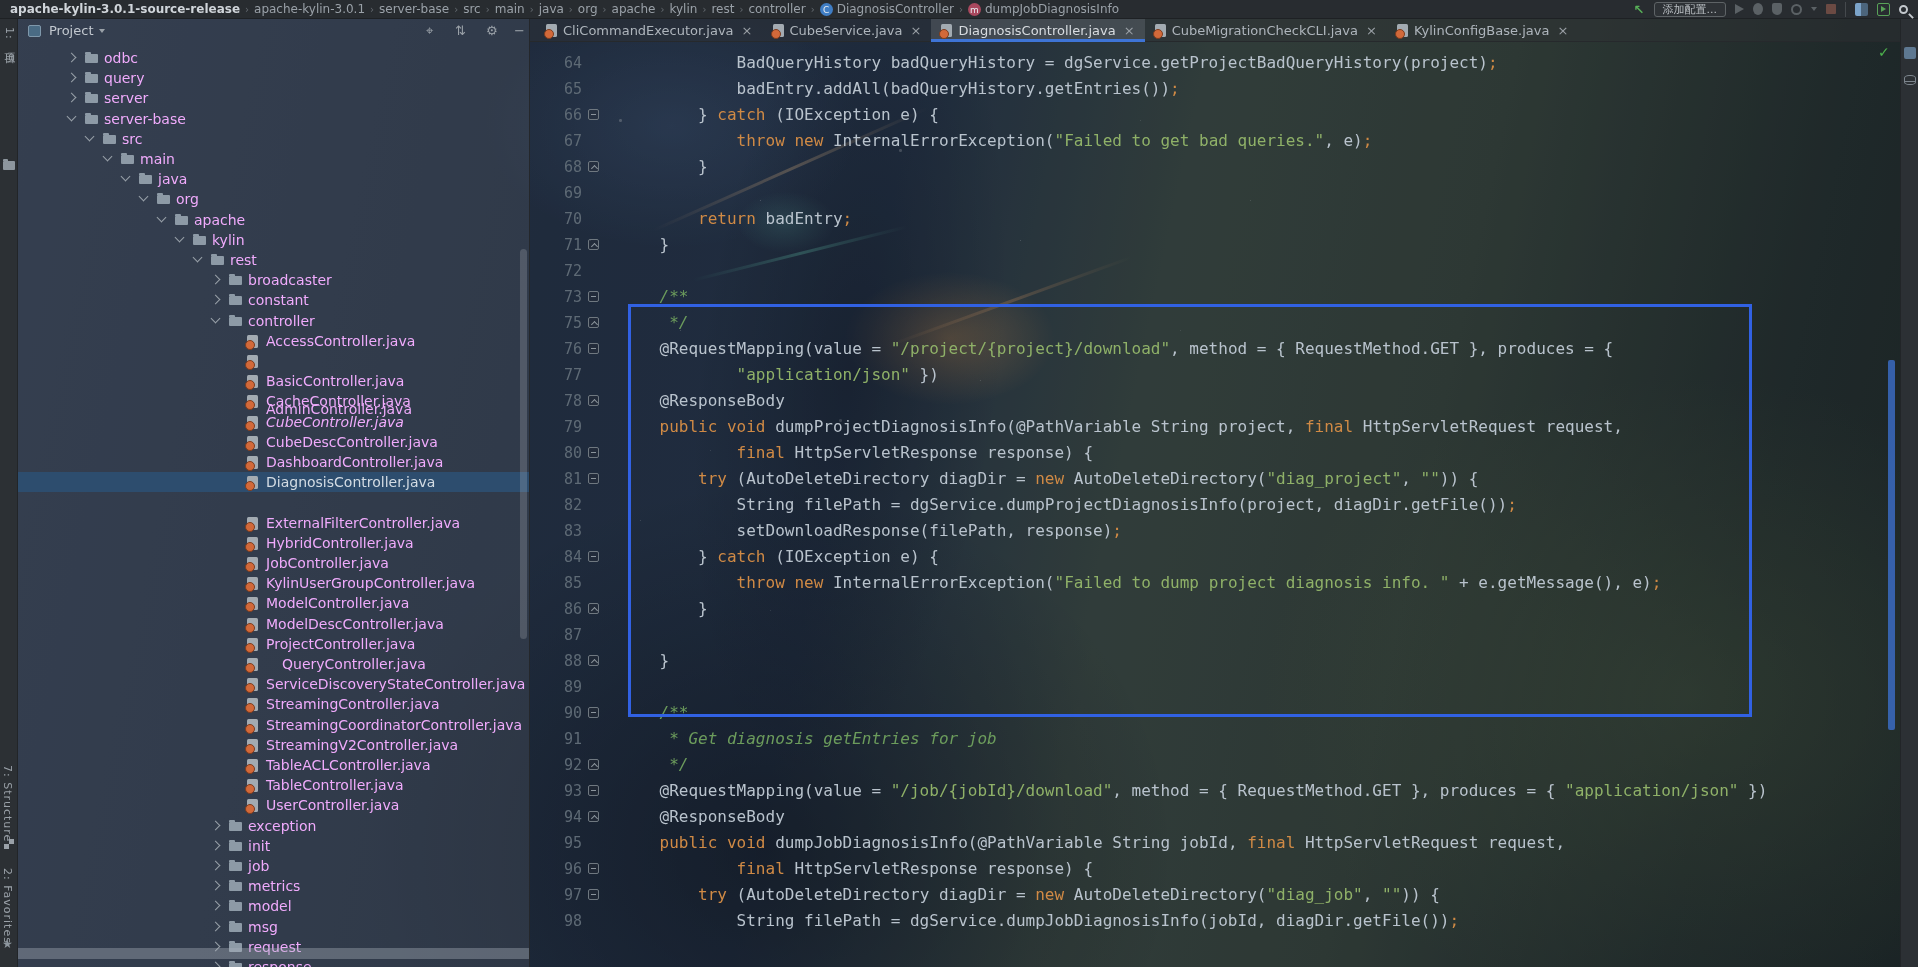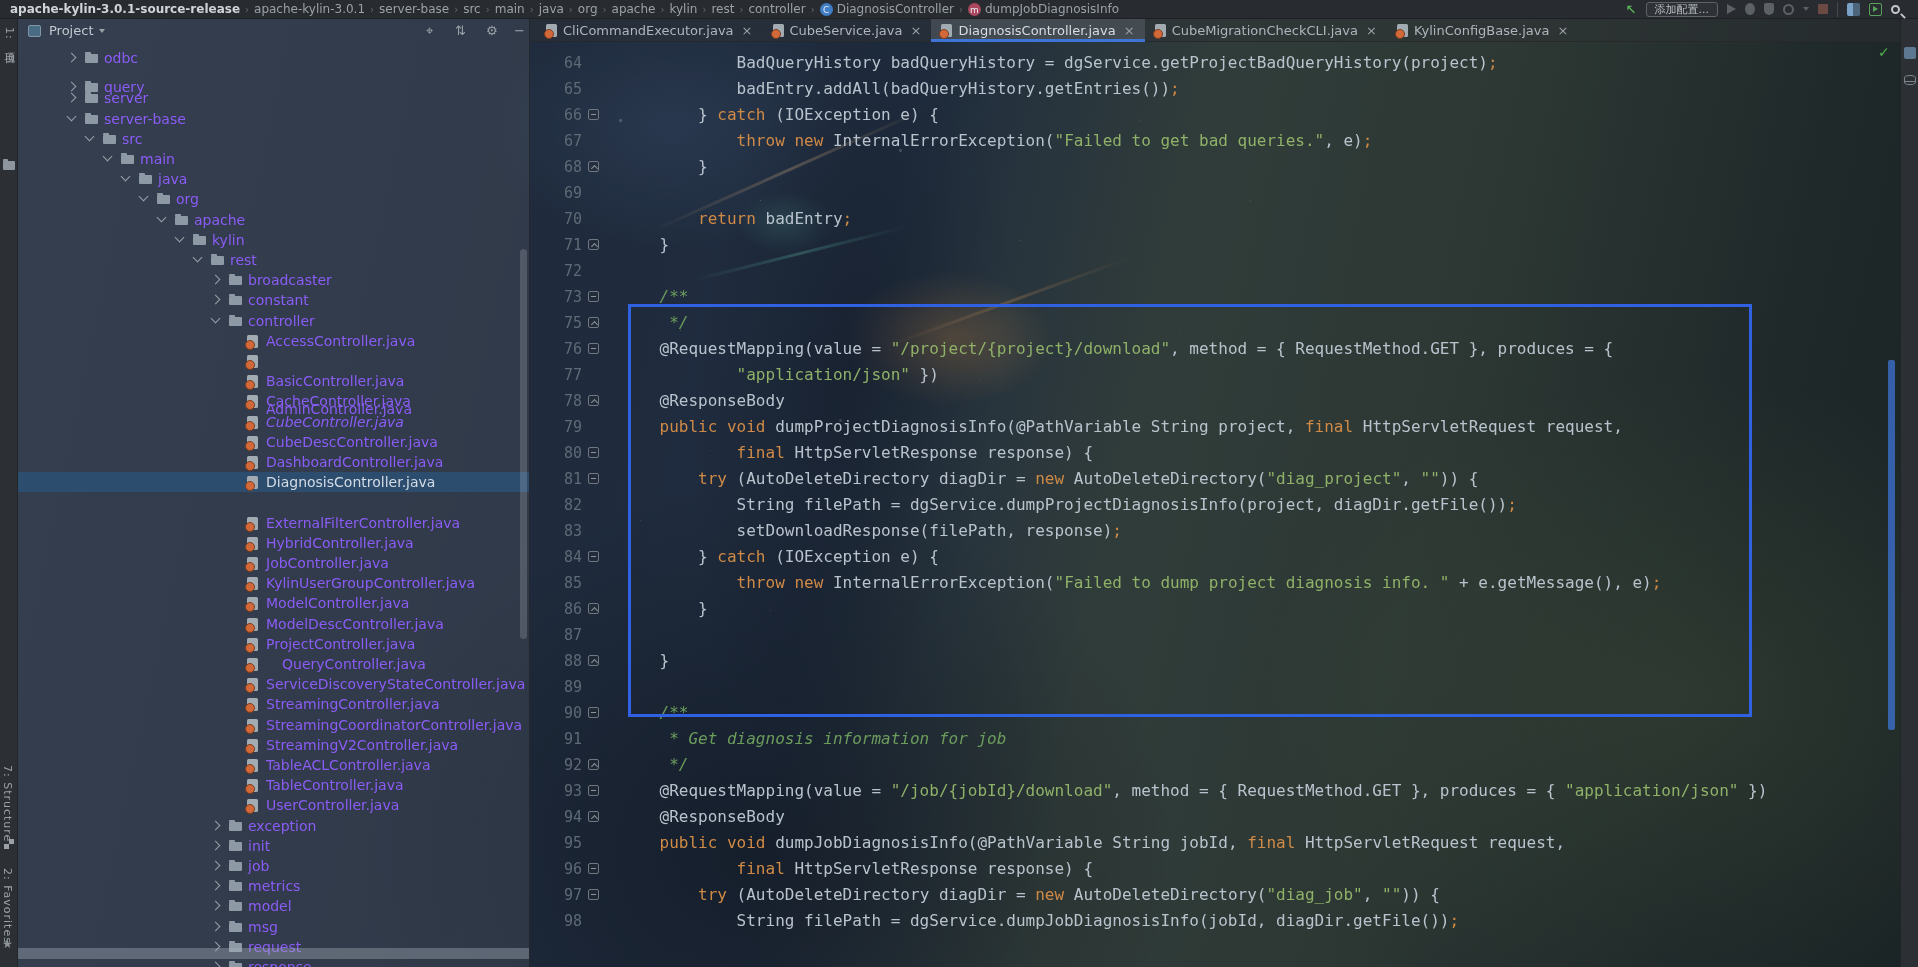--- a/index.html
+++ b/index.html
@@ -34,21 +34,21 @@
       1140px 120px 0 0 rgba(255,255,255,.22), 680px 330px 0 0 rgba(255,255,255,.3),
       840px 420px 0 1px rgba(255,255,255,.2), 980px 380px 0 0 rgba(255,255,255,.28),
       1090px 480px 0 0 rgba(255,255,255,.18), 640px 520px 0 0 rgba(255,255,255,.25),
       770px 610px 0 0 rgba(255,255,255,.2), 1180px 330px 0 0 rgba(255,255,255,.2),
       1250px 200px 0 0 rgba(255,255,255,.25), 1330px 420px 0 0 rgba(255,255,255,.15),
       590px 240px 0 0 rgba(255,255,255,.3), 710px 450px 0 0 rgba(255,255,255,.22); }
 
   
   .toolbar { position:absolute; left:0; top:0; width:1918px; height:19px; z-index:10;
     background:#282c30; border-bottom:1px solid #1e2124;
-    display:flex; align-items:center; padding:0 12px 0 8px; }
+    display:flex; align-items:center; padding:0 4px 0 8px; }
   .crumbs { display:flex; align-items:center; gap:2px; white-space:nowrap; overflow:hidden; flex:1; }
   .crumb { font-size:12px; color:#9aa1a8; padding:0 2px; }
   .crumb.bold { color:#d0d5da; font-weight:bold; }
   .crumb-sep { color:#646a70; font-size:10px; padding:0 1px; }
   .type-badge { display:inline-flex; width:13px; height:13px; border-radius:50%;
     align-items:center; justify-content:center; font-size:9px; color:#e8edf2;
     vertical-align:middle; margin-right:4px; }
   .badge-class { background:#3f7dc4; }
   .badge-method { background:#a9485e; }
   .toolbar-right { display:flex; align-items:center; gap:9px; height:19px; }
@@ -91,21 +91,21 @@
   .tree { position:absolute; left:0; top:0; width:100%; height:100%; }
   .tree-row { position:absolute; left:0; width:100%; height:20px; }
   .tree-row.selected { background:#2d4d6e; }
   .chev { position:absolute; top:6px; width:7px; height:7px; border-right:1.6px solid #98a1a9; border-bottom:1.6px solid #98a1a9; }
   .chev.collapsed { transform:rotate(-45deg); }
   .chev.expanded { transform:rotate(45deg); margin-top:-2px; }
   .fold-ic { position:absolute; top:6px; width:13px; height:9px; background:#8d9aa6; border-radius:1px; }
   .fold-ic::before { content:""; position:absolute; left:0; top:-2px; width:6px; height:2px; background:#8d9aa6; border-radius:1px 1px 0 0; }
   .java-ic { position:absolute; top:4px; width:11px; height:13px; background:#a3abb2; border-radius:1.5px; }
   .java-ic::after { content:""; position:absolute; left:-2px; bottom:-2px; width:8px; height:8px; border-radius:50%; background:#d2693a; border:1px solid #7d3c1e; }
-  .tree-label { position:absolute; top:2px; font-size:14px; color:#8b5cf6; white-space:nowrap; }
+  .tree-label { position:absolute; top:2px; font-size:14px; color:#f0abfc; white-space:nowrap; }
   .tree-row.selected .tree-label { color:#d3dce4; }
   .pp-scroll { position:absolute; left:502px; top:230px; width:7px; height:390px; border-radius:4px; background:rgba(255,255,255,.16); }
   .pp-hstrip { position:absolute; left:0; top:929px; width:100%; height:11px; background:rgba(172,180,188,.38); }
 
   
   .tabbar { position:absolute; left:530px; top:19px; width:1370px; height:23px; z-index:6;
     background:rgba(40,44,48,.62); border-bottom:1px solid #26292c; display:flex; align-items:stretch; padding-left:6px; }
   .tab { display:flex; align-items:center; gap:6px; padding:0 10px; position:relative; }
   .tab .java-ic { position:relative; top:0; }
   .tab-label { font-size:13px; color:#aeb5bc; white-space:nowrap; }
@@ -206,21 +206,21 @@
     <span class="stripe-star" style="top:918px">★</span>
   </div>
 
   <div class="project-panel">
     <div class="tree" id="tree">
         <div class="tree-row" style="top: 29px;">
           <span class="chev collapsed" style="left: 50px;"></span>
           <span class="fold-ic" style="left: 67px;"></span>
           <span class="tree-label" style="left: 86px;">odbc</span>
         </div>
-        <div class="tree-row" style="top: 58px; padding-left: 48px;">
+        <div class="tree-row" style="top: 49px; padding-left: 48px;">
           <span class="chev collapsed" style="left: 50px;"></span>
           <span class="fold-ic" style="left: 67px;"></span>
           <span class="tree-label" style="left: 86px;">query</span>
         </div>
         <div class="tree-row" style="top: 69.4px;">
           <span class="chev collapsed" style="left: 50px;"></span>
           <span class="fold-ic" style="left: 67px;"></span>
           <span class="tree-label" style="left: 86px;">server</span>
         </div>
         <div class="tree-row" style="top: 89.6px;">
@@ -473,21 +473,21 @@
         <div class="code-line"><span class="ln-num">81</span><span class="ln-fold"><span class="foldbox m"></span></span><span class="ln-code"><span class="tk-d">        </span><span class="tk-k">try</span><span class="tk-d"> (AutoDeleteDirectory diagDir = </span><span class="tk-k">new</span><span class="tk-d"> AutoDeleteDirectory(</span><span class="tk-s">"diag_project"</span><span class="tk-d">, </span><span class="tk-s">""</span><span class="tk-d">)) {</span></span></div>
         <div class="code-line"><span class="ln-num">82</span><span class="ln-fold"></span><span class="ln-code"><span class="tk-d">            String filePath = dgService.dumpProjectDiagnosisInfo(project, diagDir.getFile())</span><span class="tk-k">;</span></span></div>
         <div class="code-line"><span class="ln-num">83</span><span class="ln-fold"></span><span class="ln-code"><span class="tk-d">            setDownloadResponse(filePath, response)</span><span class="tk-k">;</span></span></div>
         <div class="code-line"><span class="ln-num">84</span><span class="ln-fold"><span class="foldbox m"></span></span><span class="ln-code"><span class="tk-d">        } </span><span class="tk-k">catch</span><span class="tk-d"> (IOException e) {</span></span></div>
         <div class="code-line"><span class="ln-num">85</span><span class="ln-fold"></span><span class="ln-code"><span class="tk-d">            </span><span class="tk-k">throw</span><span class="tk-d"> </span><span class="tk-k">new</span><span class="tk-d"> InternalErrorException(</span><span class="tk-s">"Failed to dump project diagnosis info. "</span><span class="tk-d"> + e.getMessage(), e)</span><span class="tk-k">;</span></span></div>
         <div class="code-line"><span class="ln-num">86</span><span class="ln-fold"><span class="foldbox e"></span></span><span class="ln-code"><span class="tk-d">        }</span></span></div>
         <div class="code-line"><span class="ln-num">87</span><span class="ln-fold"></span><span class="ln-code"></span></div>
         <div class="code-line"><span class="ln-num">88</span><span class="ln-fold"><span class="foldbox e"></span></span><span class="ln-code"><span class="tk-d">    }</span></span></div>
         <div class="code-line"><span class="ln-num">89</span><span class="ln-fold"></span><span class="ln-code"></span></div>
         <div class="code-line"><span class="ln-num">90</span><span class="ln-fold"><span class="foldbox m"></span></span><span class="ln-code"><span class="tk-c">    /**</span></span></div>
-        <div class="code-line"><span class="ln-num">91</span><span class="ln-fold"></span><span class="ln-code"><span class="tk-c">     * Get diagnosis information for job</span></span></div>
+        <div class="code-line"><span class="ln-num">91</span><span class="ln-fold"></span><span class="ln-code"><span class="tk-c">     * Get diagnosis getEntries for job</span></span></div>
         <div class="code-line"><span class="ln-num">92</span><span class="ln-fold"><span class="foldbox e"></span></span><span class="ln-code"><span class="tk-c">     */</span></span></div>
         <div class="code-line"><span class="ln-num">93</span><span class="ln-fold"><span class="foldbox m"></span></span><span class="ln-code"><span class="tk-d">    @RequestMapping(value = </span><span class="tk-s">"/job/{jobId}/download"</span><span class="tk-d">, method = { RequestMethod.GET }, produces = { </span><span class="tk-s">"application/json"</span><span class="tk-d"> })</span></span></div>
         <div class="code-line"><span class="ln-num">94</span><span class="ln-fold"><span class="foldbox e"></span></span><span class="ln-code"><span class="tk-d">    @ResponseBody</span></span></div>
         <div class="code-line"><span class="ln-num">95</span><span class="ln-fold"></span><span class="ln-code"><span class="tk-d">    </span><span class="tk-k">public</span><span class="tk-d"> </span><span class="tk-k">void</span><span class="tk-d"> dumpJobDiagnosisInfo(@PathVariable String jobId, </span><span class="tk-k">final</span><span class="tk-d"> HttpServletRequest request,</span></span></div>
         <div class="code-line"><span class="ln-num">96</span><span class="ln-fold"><span class="foldbox m"></span></span><span class="ln-code"><span class="tk-d">            </span><span class="tk-k">final</span><span class="tk-d"> HttpServletResponse response) {</span></span></div>
         <div class="code-line"><span class="ln-num">97</span><span class="ln-fold"><span class="foldbox m"></span></span><span class="ln-code"><span class="tk-d">        </span><span class="tk-k">try</span><span class="tk-d"> (AutoDeleteDirectory diagDir = </span><span class="tk-k">new</span><span class="tk-d"> AutoDeleteDirectory(</span><span class="tk-s">"diag_job"</span><span class="tk-d">, </span><span class="tk-s">""</span><span class="tk-d">)) {</span></span></div>
         <div class="code-line"><span class="ln-num">98</span><span class="ln-fold"></span><span class="ln-code"><span class="tk-d">            String filePath = dgService.dumpJobDiagnosisInfo(jobId, diagDir.getFile())</span><span class="tk-k">;</span></span></div>
       </div>
   </div>
 

